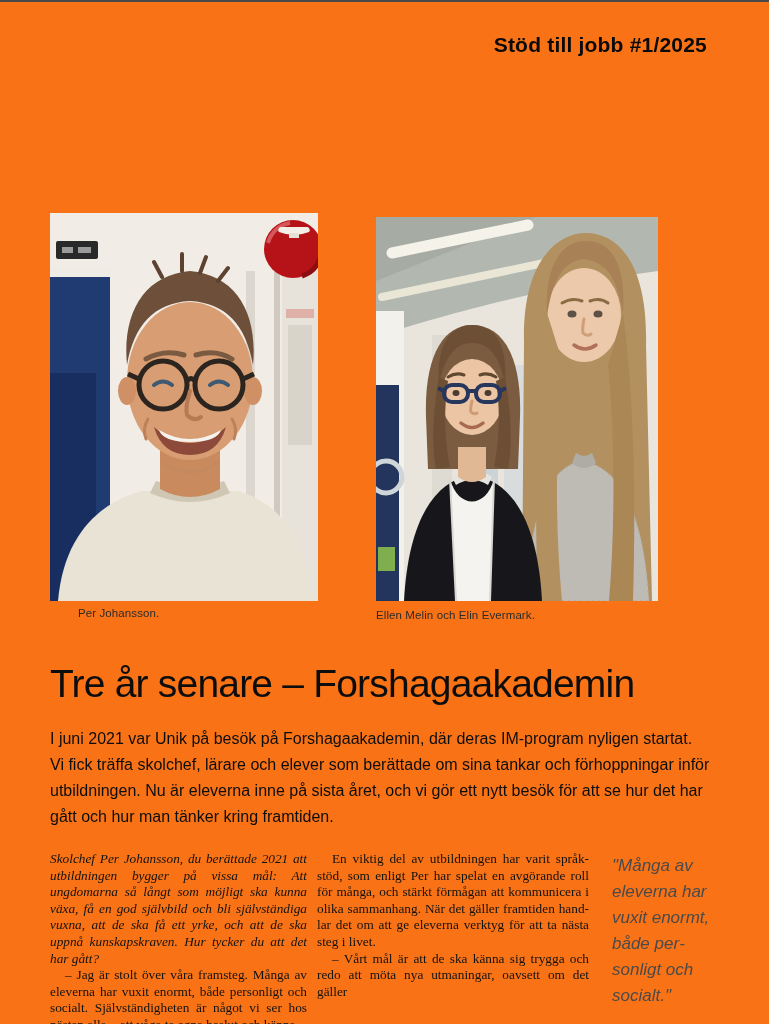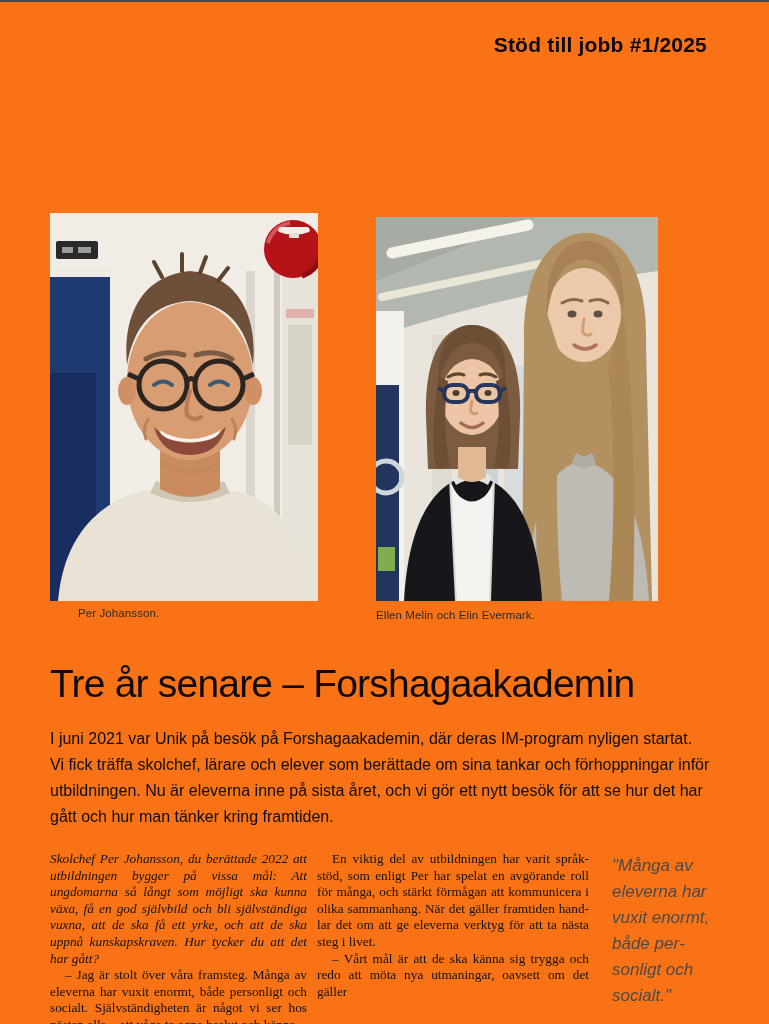--- a/index.html
+++ b/index.html
@@ -166,21 +166,21 @@
   </div>
 
   <div class="caption caption-left">Per Johansson.</div>
   <div class="caption caption-right">Ellen Melin och Elin Evermark.</div>
 
   <h1 class="headline" style="margin:0;">Tre år senare – Forshagaakademin</h1>
 
   <p class="lead" style="margin:0;">I juni 2021 var Unik på besök på Forshagaakademin, där deras IM-program nyligen startat. Vi fick träffa skolchef, lärare och elever som berättade om sina tankar och förhoppningar inför utbildningen. Nu är eleverna inne på sista året, och vi gör ett nytt besök för att se hur det har gått och hur man tänker kring framtiden.</p>
 
   <div class="bodycol col1">
-    <p class="q">Skolchef Per Johansson, du berättade 2022 att ut­bildningen bygger på vissa mål: Att ungdomarna så långt som möjligt ska kunna växa, få en god självbild och bli självständiga vuxna, att de ska få ett yrke, och att de ska uppnå kunskapskra­ven. Hur tycker du att det har gått?</p>
+    <p class="q">Skolchef Per Johansson, du berättade 2021 att ut­bildningen bygger på vissa mål: Att ungdomarna så långt som möjligt ska kunna växa, få en god självbild och bli självständiga vuxna, att de ska få ett yrke, och att de ska uppnå kunskapskra­ven. Hur tycker du att det har gått?</p>
     <p class="indent">– Jag är stolt över våra framsteg. Många av eleverna har vuxit enormt, både personligt och socialt. Självständigheten är något vi ser hos nästan alla – att våga ta egna beslut och känna</p>
   </div>
 
   <div class="bodycol col2">
     <p class="indent">En viktig del av utbildningen har varit språk­stöd, som enligt Per har spelat en avgörande roll för många, och stärkt förmågan att kommunicera i olika sammanhang. När det gäller framtiden hand­lar det om att ge eleverna verktyg för att ta nästa steg i livet.</p>
     <p class="indent">– Vårt mål är att de ska känna sig trygga och redo att möta nya utmaningar, oavsett om det gäller</p>
   </div>
 
   <div class="pullquote">"Många av eleverna har vuxit enormt, både per­sonligt och socialt."</div>
 </div>

